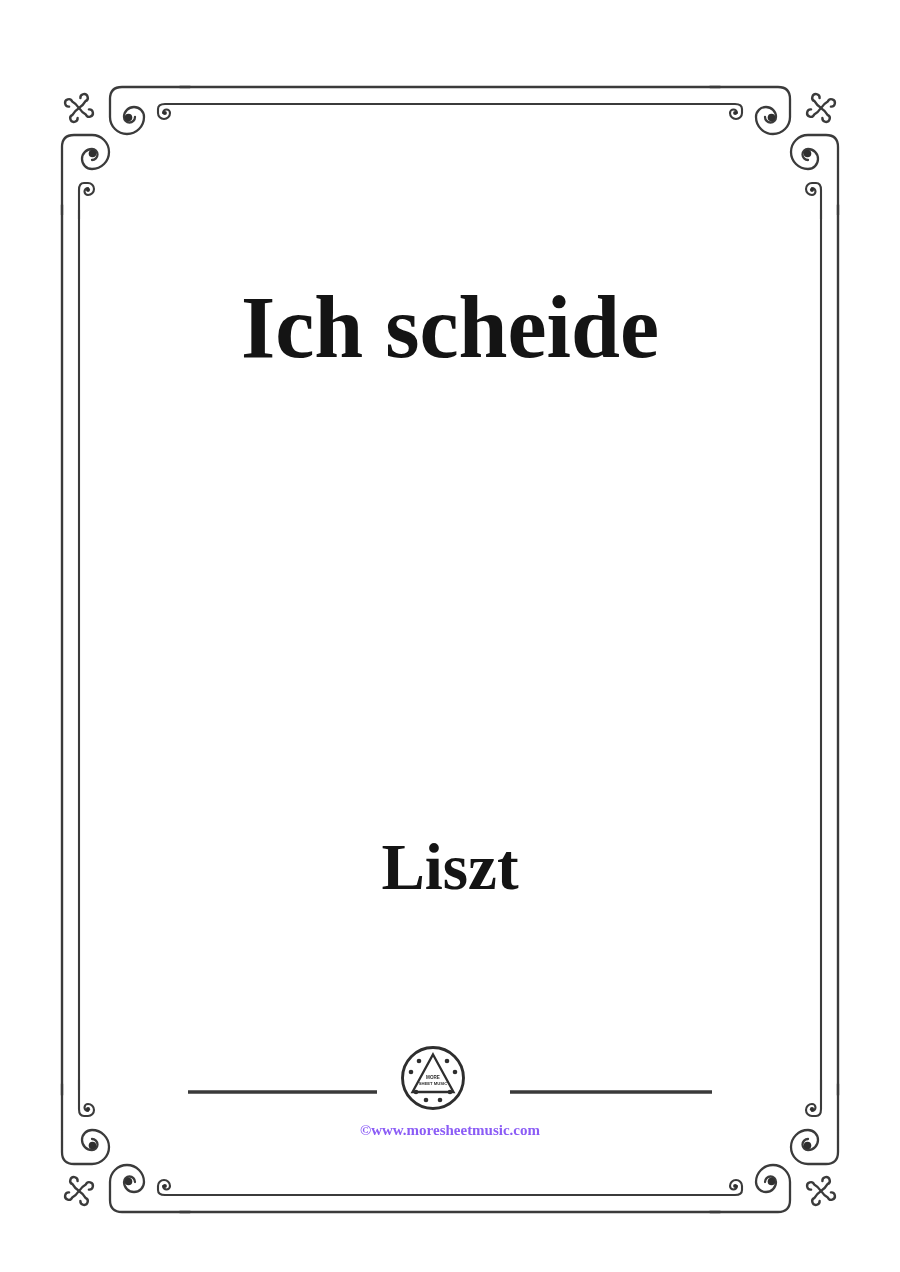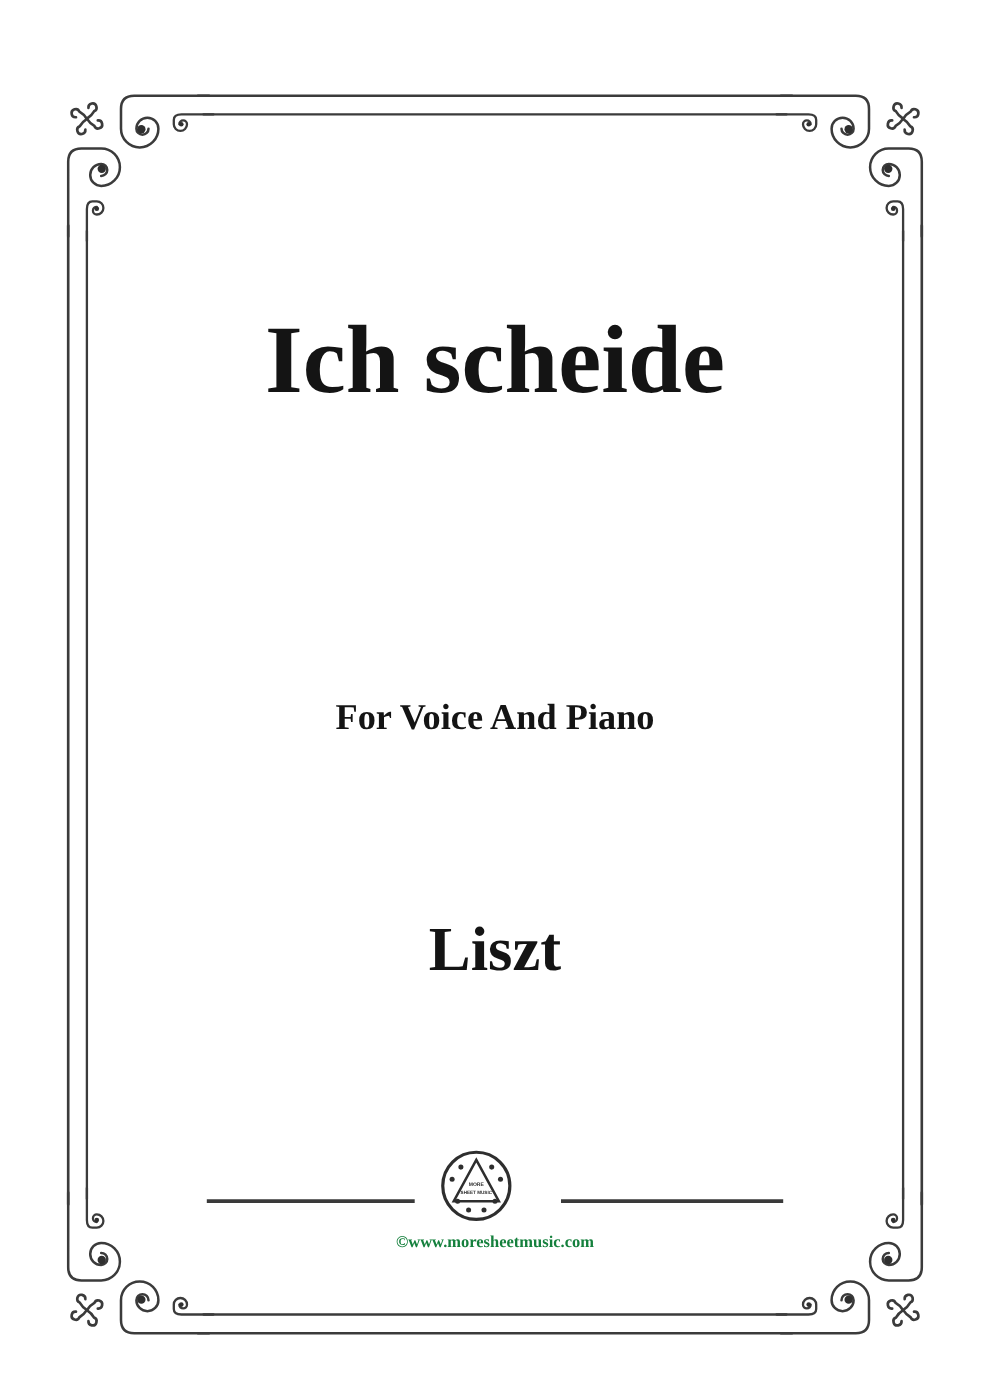--- a/index.html
+++ b/index.html
@@ -6,23 +6,23 @@
   body{
     width:900px;height:1272px;position:relative;background:#ffffff;
     font-family:"Liberation Serif", serif;color:#141414;overflow:hidden;
   }
   .page{position:absolute;inset:0;padding-left:33px;}
   svg.frame{position:absolute;left:0;top:0;}
   .txt{position:absolute;left:0;width:900px;text-align:center;line-height:1;white-space:nowrap;}
   .title      {top:284px;font-size:88px;font-weight:bold;letter-spacing:0px;}
   .keyline    {top:409px;font-size:41px;font-weight:bold;}
   .instr      {top:637px;font-size:33px;font-weight:bold;}
-  .composer   {top:835px;font-size:57px;font-weight:bold;}
+  .composer   {top:835px;font-size:65px;font-weight:bold;}
   .composerfn {top:903px;font-size:30px;font-weight:bold;}
-  .copyright  {top:1123px;font-size:15px;font-weight:bold;color:#15803d;}
+  .copyright  {top:1123px;font-size:15px;font-weight:bold;color:#8b5cf6;}
   .frame-stroke{fill:none;stroke:#3b3b3b;stroke-width:2.3;stroke-linecap:round;}
   .frame-dot{fill:#2f2f2f;stroke:none;}
   .ss-stroke{fill:none;stroke:#3b3b3b;stroke-width:2.4;stroke-linecap:round;}
   .logo-stroke{fill:none;stroke:#2e2e2e;}
   .logo-text{font-family:"Liberation Sans", sans-serif;font-weight:bold;fill:#2e2e2e;text-anchor:middle;}
 </style>
 </head>
 <body>
 
 <div class="page">
@@ -86,19 +86,18 @@
           <circle cx="7" cy="22" r="2.3"></circle>
       </g>
       <text class="logo-text" x="0" y="0.5" font-size="4.6">MORE</text>
       <text class="logo-text" x="0" y="7" font-size="4.2">SHEET MUSIC</text>
     </g>
   </svg>
 
   <div class="txt title">Ich scheide</div>
 
 
-  <div class="txt instr">For Voice And Piano</div>
 
   <div class="txt composer">Liszt</div>
 
 
   <div class="txt copyright">©www.moresheetmusic.com</div>
 </div>
 
 </body></html>

